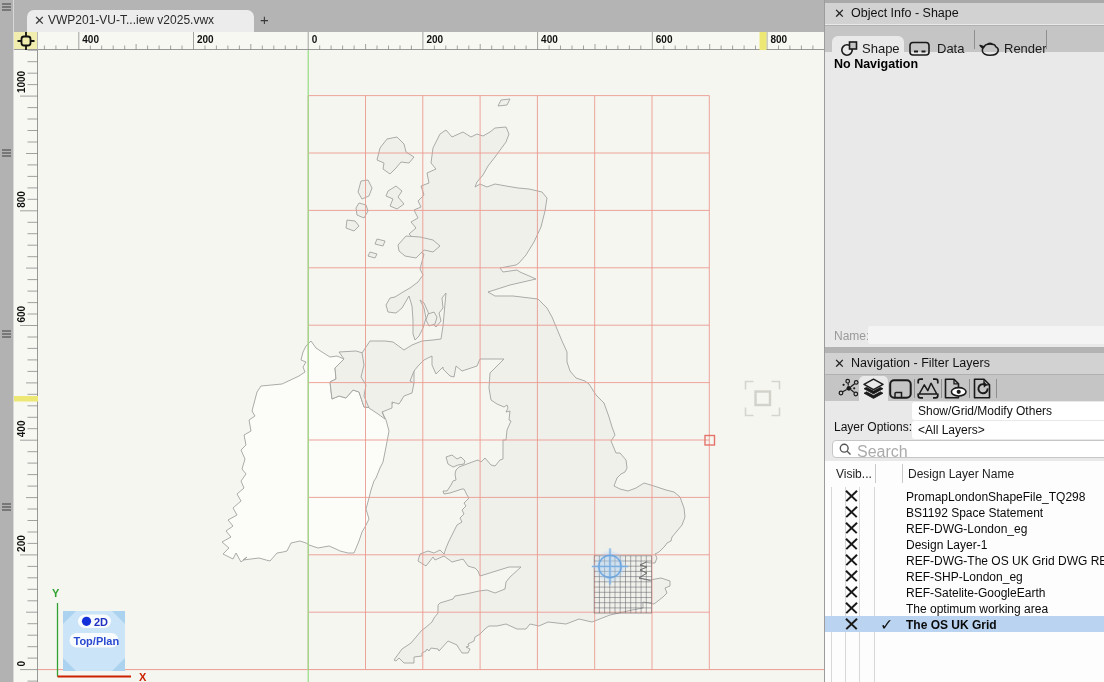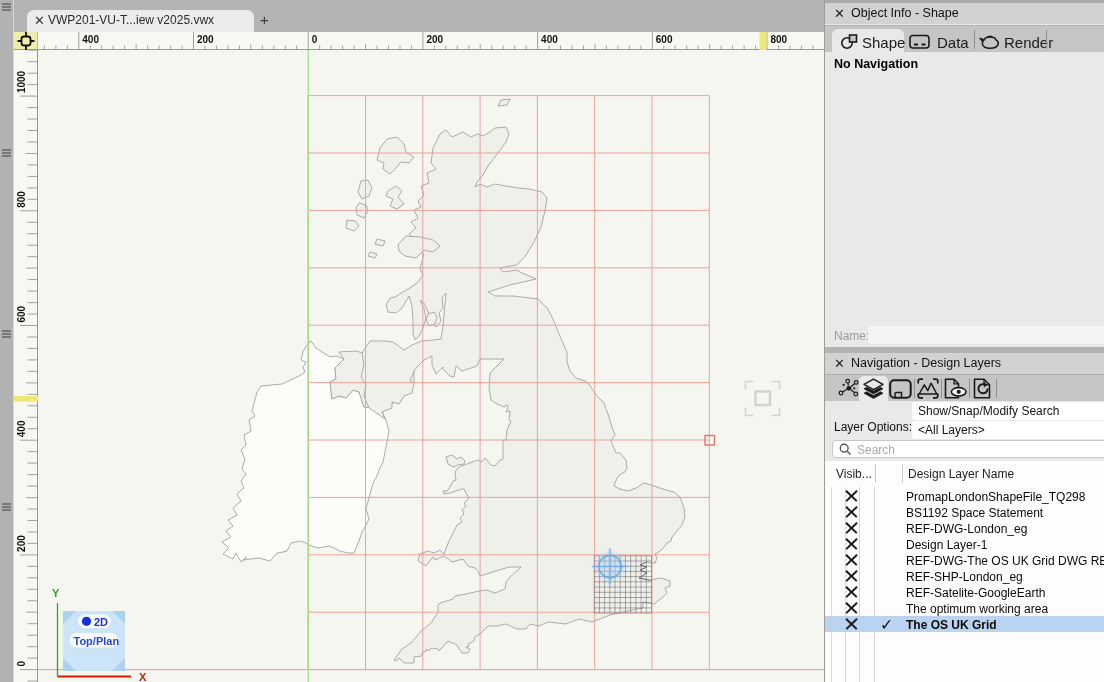--- a/index.html
+++ b/index.html
@@ -25,36 +25,36 @@
 
   
   #canvas { left:38px; top:50px; width:786px; height:632px; background:#f6f6f1; }
 
   
   #panel { left:824px; top:0; width:280px; height:682px; background:#e9e9e9; border-left:1px solid #9c9c9c; }
   .phead { position:absolute; left:0; width:280px; height:21px; background:#d2d2d2; font-size:12.5px; color:#111; }
   .phead .x { position:absolute; left:9px; top:3px; font-size:13px; color:#222; }
   .phead .t { position:absolute; left:26px; top:3px; }
   #oi-tabs { position:absolute; left:0; top:25px; width:280px; height:27px; background:#c5c5c5; border-top:1px solid #b0b0b0; }
-  .oitab { position:absolute; top:3px; height:24px; font-size:15px; color:#1a1a1a; }
+  .oitab { position:absolute; top:10px; height:24px; font-size:13px; color:#1a1a1a; }
   #shapetab { left:7px; width:72px; background:#e9e9e9; border-radius:6px 6px 0 0; }
   #noselect { position:absolute; left:9px; top:57px; font-size:12.5px; font-weight:bold; color:#000; }
   #namerow { position:absolute; left:0; top:325px; width:280px; height:22px; }
   #namerow .lab { position:absolute; left:9px; top:4px; font-size:12px; color:#9a9a9a; }
   #namerow .field { position:absolute; left:43px; top:1px; width:237px; height:18px; background:#f4f4f4; border-radius:3px 0 0 3px; }
   #oi-nav-div { position:absolute; left:0; top:347px; width:280px; height:6px; background:#b3b3b3; }
 
   #navhead { top:353px; }
   #navtools { position:absolute; left:0; top:374px; width:280px; height:27px; background:#c5c5c5; border-top:1px solid #b0b0b0; }
   .lorow { position:absolute; left:0; width:280px; height:18px; font-size:12px; color:#111; }
   .lorow .lab { position:absolute; left:9px; top:2px;margin-top:16px; }
   .lorow .val { position:absolute; left:87px; top:0; width:193px; height:18px; background:#fff; border-radius:3px 0 0 3px; padding:2px 0 0 6px; }
   #searchrow { position:absolute; left:0; top:438px; width:280px; height:23px; }
   #searchbox { position:absolute; left:7px; top:2px; width:273px; height:18px; background:#fff; border:1px solid #c6c6c6; border-radius:4px 0 0 4px; }
-  #searchbox .ph { position:absolute; left:24px; top:2px; font-size:12px; color:#ababab; }
+  #searchbox .ph { position:absolute; left:24px; top:2px; font-size:16px; color:#ababab; }
   #listwrap { position:absolute; left:0; top:461px; width:280px; height:221px; background:#fdfdfd; }
   .colline { position:absolute; top:26px; width:1px; height:195px; background:#d8d8d8; }
   #listwrap .hdr { position:absolute; top:6px; font-size:12px; color:#222; }
   .row { position:absolute; left:0; width:280px; height:16px; font-size:12px; color:#0a0a0a; }
   .row .xm { position:absolute; left:20px; top:1px; width:13px; height:13px; }
   .row .xm::before, .row .xm::after { content:""; position:absolute; left:-1px; top:6px; width:15px; height:1.6px; background:#1a1a1a; }
   .row .xm::before { transform:rotate(44deg); }
   .row .xm::after { transform:rotate(-44deg); }
   .row .nm { position:absolute; left:81px; top:2px; white-space:nowrap; }
   .row .ck { position:absolute; left:55px; top:-1px; font-size:16px; color:#111; }
@@ -218,21 +218,21 @@
     <div style="position:absolute;left:221px;top:4px;width:1px;height:19px;background:#8f8f8f"></div>
   </div>
   <div id="noselect">No Navigation</div>
   <div id="namerow">
       <span class="lab">Name:</span>
       <span class="field"></span>
     </div>
   <div id="oi-nav-div"></div>
   <div class="phead" id="navhead">
       <span class="x">✕</span>
-      <span class="t">Navigation - Design Layers</span>
+      <span class="t">Navigation - Filter Layers</span>
     </div>
   <div id="navtools">
     <svg width="22" height="21" style="position:absolute;left:13px;top:3px" viewBox="0 0 22 21">
       <g stroke="#1a1a1a" stroke-width="1.2" fill="none">
         <path d="M8.7 11.5 4.3 14M12.8 8.7 16.6 5.8M13 11.8 16.4 14.6M10.4 7.7 10 5"></path>
         <circle cx="10.9" cy="10.3" r="2.4" fill="#1a1a1a" stroke="none"></circle>
         <circle cx="3" cy="15" r="1.8"></circle>
         <circle cx="18.2" cy="4.4" r="1.8"></circle>
         <circle cx="17.8" cy="16" r="1.8"></circle>
         <circle cx="9.7" cy="3.2" r="1.8"></circle>
@@ -268,21 +268,21 @@
     <svg width="23" height="21" style="position:absolute;left:147px;top:3px" viewBox="0 0 23 21">
       <path d="M2.5 1.2H12L17.5 6.8V19.8H2.5Z" fill="none" stroke="#1a1a1a" stroke-width="1.6" stroke-linejoin="round"></path>
       <path d="M12 1.2V6.8H17.5" fill="none" stroke="#1a1a1a" stroke-width="1.3"></path>
       <path d="M12.6 6.4 A 4.6 4.6 0 1 0 15.6 10.4" fill="none" stroke="#1a1a1a" stroke-width="1.9"></path>
       <path d="M11.8 3.4 15.2 6.7 11.8 9.8Z" fill="#1a1a1a"></path>
     </svg>
     <div class="tsep" style="left:170.5px"></div>
   </div>
   <div class="lorow" style="top:402px">
       <span class="lab">Layer Options:</span>
-      <span class="val">Show/Snap/Modify Search</span>
+      <span class="val">Show/Grid/Modify Others</span>
     </div>
   <div class="lorow" style="top:421px">
       <span class="lab">Shape:</span>
       <span class="val">&lt;All Layers&gt;</span>
     </div>
   <div id="searchrow">
       <div id="searchbox">
     <svg width="13" height="13" style="position:absolute;left:6px;top:2px" viewBox="0 0 13 13">
       <circle cx="5.2" cy="5.2" r="3.9" fill="none" stroke="#555" stroke-width="1.4"></circle>
       <path d="M8.2 8.2 11.5 11.5" stroke="#555" stroke-width="1.4"></path>

